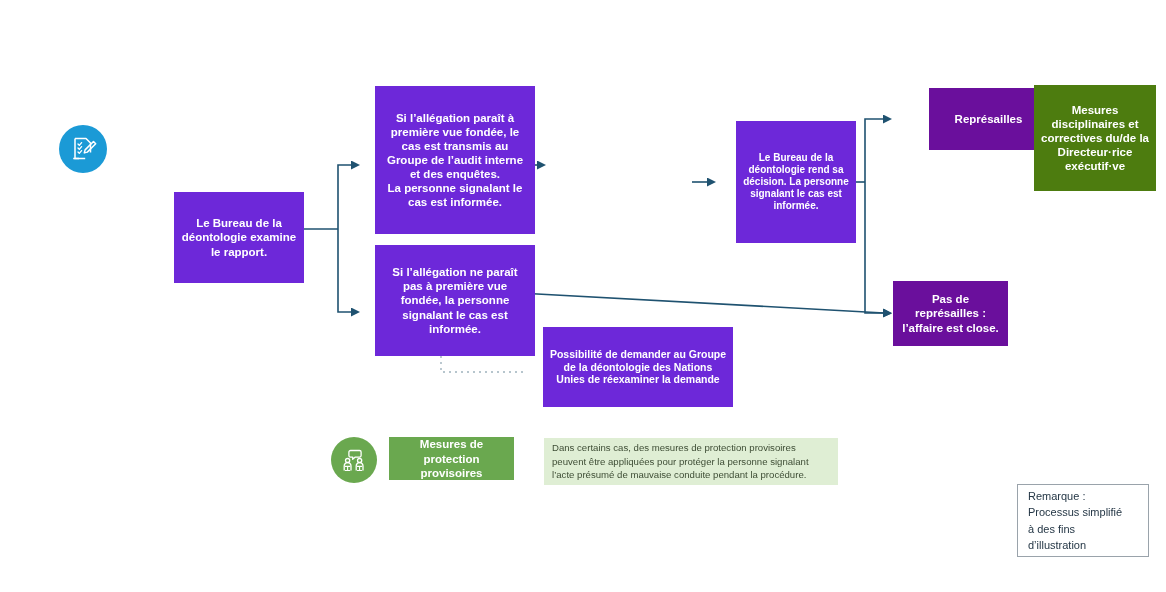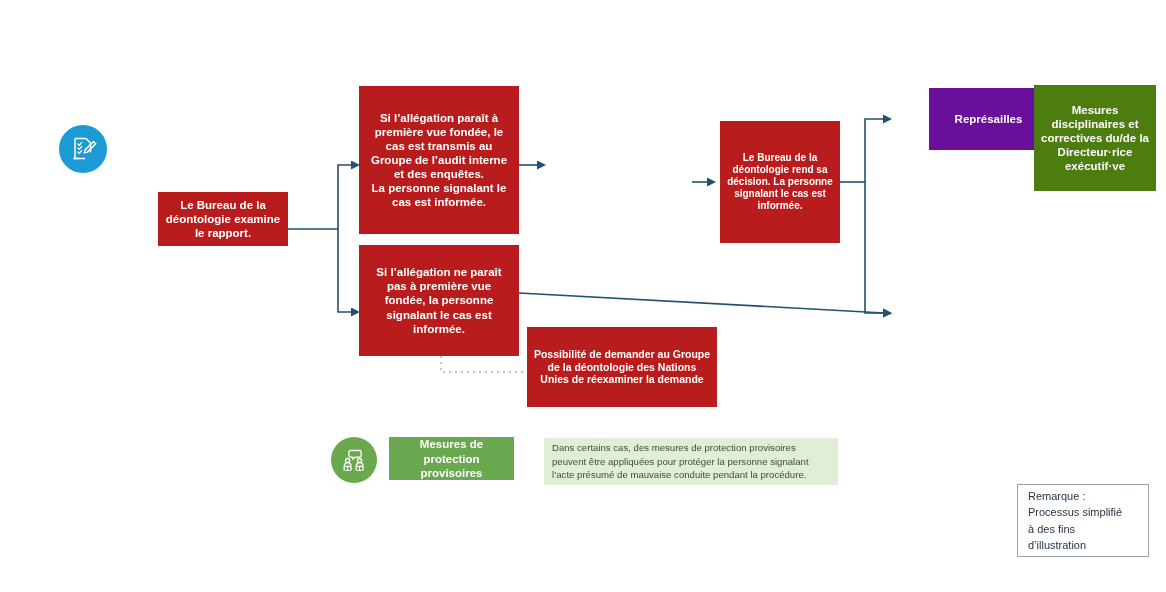--- a/index.html
+++ b/index.html
@@ -21,21 +21,21 @@
     display: flex;
     align-items: center;
     justify-content: center;
     text-align: center;
     color: #ffffff;
     font-weight: bold;
     line-height: 1.22;
     white-space: pre-line;
     padding: 4px 6px;
   }
-  .blue      { background: #b91c1c; }
+  .blue      { background: #6d28d9; margin-left: 16px; }
   .navy      { background: #10486e; }
   .purple    { background: #6a0f9c; }
   .lpurple   { background: #4d7c0f; }
   .green     { background: #6aa84f; }
   .lgreen    {
     background: #dfeed4;
     color: #3e4d35;
     font-weight: normal;
     text-align: left;
     justify-content: flex-start;
@@ -126,34 +126,35 @@
       <circle cx="7.6" cy="14.6" r="2.1" fill="none" stroke="#ffffff" stroke-width="1.3"></circle>
       <path d="M4.2 24.5 v-4.6 a3.4 3.4 0 0 1 3.4 -3.4 a3.4 3.4 0 0 1 3.4 3.4 v4.6" fill="none" stroke="#ffffff" stroke-width="1.3" stroke-linejoin="round"></path>
       <path d="M5 20.4 h5.2 M5 24.5 h5.2 M7.6 20.4 v4.1" fill="none" stroke="#ffffff" stroke-width="1.1"></path>
       <circle cx="19.6" cy="14.6" r="2.1" fill="none" stroke="#ffffff" stroke-width="1.3"></circle>
       <path d="M16.2 24.5 v-4.6 a3.4 3.4 0 0 1 3.4 -3.4 a3.4 3.4 0 0 1 3.4 3.4 v4.6" fill="none" stroke="#ffffff" stroke-width="1.3" stroke-linejoin="round"></path>
       <path d="M17 20.4 h5.2 M17 24.5 h5.2 M19.6 20.4 v4.1" fill="none" stroke="#ffffff" stroke-width="1.1"></path>
     </svg>
   </div>
 
 
-  <div class="box blue" style="left:158px; top:192px; width:130px; height:54px; font-size:11.5px;">Le Bureau de la déontologie examine le rapport.</div>
+  <div class="box blue" style="left:158px; top:192px; width:130px; height:91px; font-size:11.5px;">Le Bureau de la déontologie examine le rapport.</div>
 
   <div class="box blue" style="left:359px; top:86px; width:160px; height:148px; font-size:11.5px;">Si l’allégation paraît à première vue fondée, le cas est transmis au Groupe de l’audit interne et des enquêtes.
 La personne signalant le cas est informée.</div>
 
   <div class="box blue" style="left:359px; top:245px; width:160px; height:111px; font-size:11.5px;">Si l’allégation ne paraît pas à première vue fondée, la personne signalant le cas est informée.</div>
 
 
   <div class="box blue" style="left:720px; top:121px; width:120px; height:122px; font-size:10px;">Le Bureau de la déontologie rend sa décision. La personne signalant le cas est informée.</div>
 
   <div class="box purple" style="left:893px; top:88px; width:119px; height:62px; font-size:11.5px;margin-left:36px;">Représailles</div>
 
   <div class="box lpurple" style="left:1034px; top:85px; width:122px; height:106px; font-size:11.5px;">Mesures disciplinaires et correctives du/de la Directeur·rice exécutif·ve</div>
 
+  <div class="box purple" style="left:893px; top:281px; width:115px; height:65px; font-size:11.5px;">Pas de représailles : l’affaire est close.</div>
 
   <div class="box blue" style="left:527px; top:327px; width:190px; height:80px; font-size:10.5px;">Possibilité de demander au Groupe de la déontologie des Nations Unies de réexaminer la demande</div>
 
   <div class="box green" style="left:389px; top:437px; width:125px; height:43px; font-size:11.5px;">Mesures de protection provisoires</div>
 
   <div class="box note" style="left:1017px; top:484px; width:132px; height:73px; font-size:11px;">Remarque :
 Processus simplifié
 à des fins
 d’illustration</div>
 

